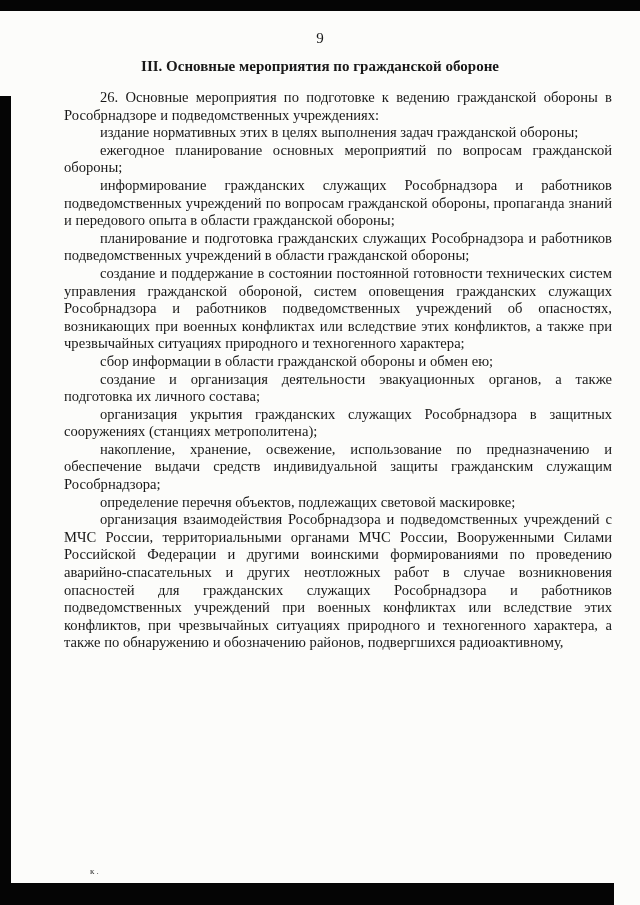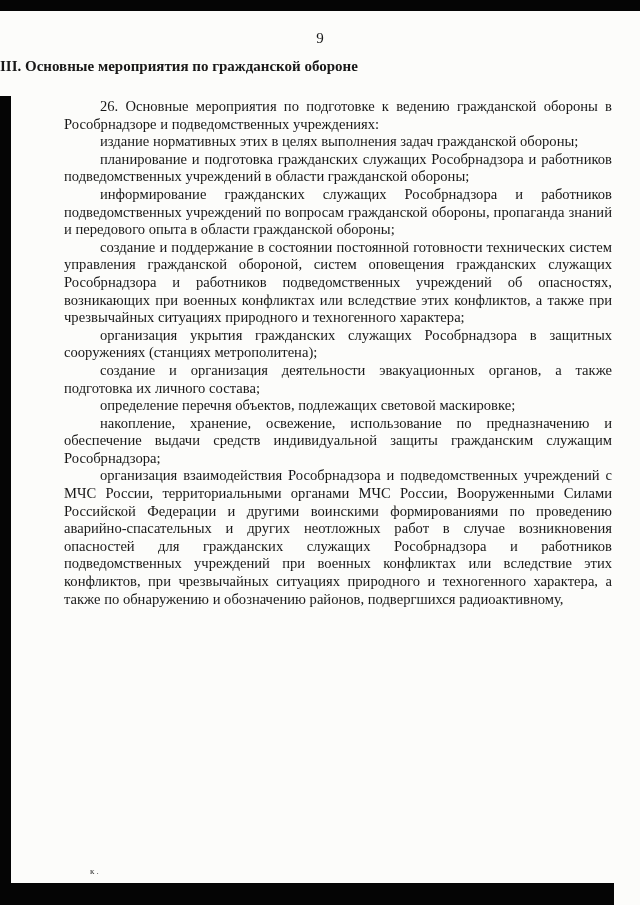--- a/index.html
+++ b/index.html
@@ -45,28 +45,28 @@
     left: 0;
     width: 640px;
     text-align: center;
     font-size: 15px;
   }
   .heading {
     position: absolute;
     top: 58px;
     left: 0;
     width: 640px;
-    text-align: left;
+    text-align: center;
     font-size: 15px;
     font-weight: bold;
     margin: 0;
   }
   .body-text {
     position: absolute;
-    top: 98px;
+    top: 89px;
     left: 64px;
     width: 548px;
     font-size: 14.6px;
     line-height: 17.6px;
     text-align: justify;
   }
   .body-text p {
     margin: 0;
     text-indent: 36px;
   }
@@ -85,24 +85,26 @@
   <div class="bar-top"></div>
   <div class="bar-left"></div>
   <div class="bar-bottom"></div>
 
   <div class="page-number">9</div>
   <h1 class="heading">III. Основные мероприятия по гражданской обороне</h1>
 
   <div class="body-text">
     <p>26. Основные мероприятия по подготовке к ведению гражданской обороны в Рособрнадзоре и подведомственных учреждениях:</p>
     <p>издание нормативных этих в целях выполнения задач гражданской обороны;</p>
+    <p>ежегодное планирование основных мероприятий по вопросам гражданской обороны;</p>
+    <p>информирование гражданских служащих Рособрнадзора и работников подведомственных учреждений по вопросам гражданской обороны, пропаганда знаний и передового опыта в области гражданской обороны;</p>
     <p>планирование и подготовка гражданских служащих Рособрнадзора и работников подведомственных учреждений в области гражданской обороны;</p>
-    <p>информирование гражданских служащих Рособрнадзора и работников подведомственных учреждений по вопросам гражданской обороны, пропаганда знаний и передового опыта в области гражданской обороны;</p>
     <p>создание и поддержание в состоянии постоянной готовности технических систем управления гражданской обороной, систем оповещения гражданских служащих Рособрнадзора и работников подведомственных учреждений об опасностях, возникающих при военных конфликтах или вследствие этих конфликтов, а также при чрезвычайных ситуациях природного и техногенного характера;</p>
+    <p>сбор информации в области гражданской обороны и обмен ею;</p>
+    <p>создание и организация деятельности эвакуационных органов, а также подготовка их личного состава;</p>
     <p>организация укрытия гражданских служащих Рособрнадзора в защитных сооружениях (станциях метрополитена);</p>
-    <p>создание и организация деятельности эвакуационных органов, а также подготовка их личного состава;</p>
+    <p>накопление, хранение, освежение, использование по предназначению и обеспечение выдачи средств индивидуальной защиты гражданским служащим Рособрнадзора;</p>
     <p>определение перечня объектов, подлежащих световой маскировке;</p>
-    <p>накопление, хранение, освежение, использование по предназначению и обеспечение выдачи средств индивидуальной защиты гражданским служащим Рособрнадзора;</p>
     <p>организация взаимодействия Рособрнадзора и подведомственных учреждений с МЧС России, территориальными органами МЧС России, Вооруженными Силами Российской Федерации и другими воинскими формированиями по проведению аварийно-спасательных и других неотложных работ в случае возникновения опасностей для гражданских служащих Рособрнадзора и работников подведомственных учреждений при военных конфликтах или вследствие этих конфликтов, при чрезвычайных ситуациях природного и техногенного характера, а также по обнаружению и обозначению районов, подвергшихся радиоактивному,</p>
   </div>
 
   <div class="artifact">к .</div>
 </div>
 
 </body></html>

